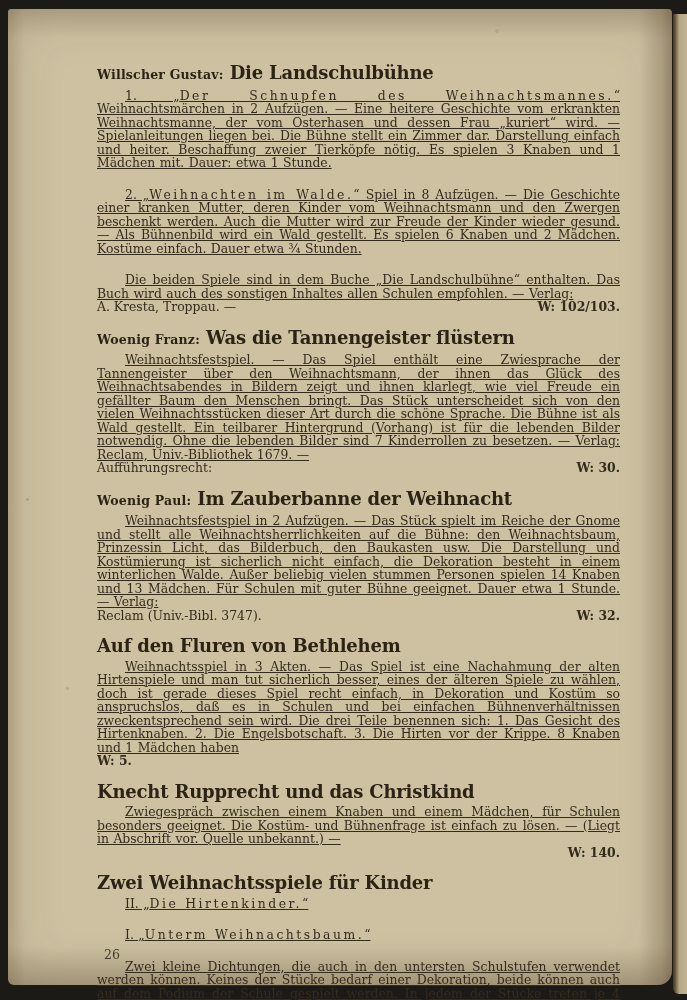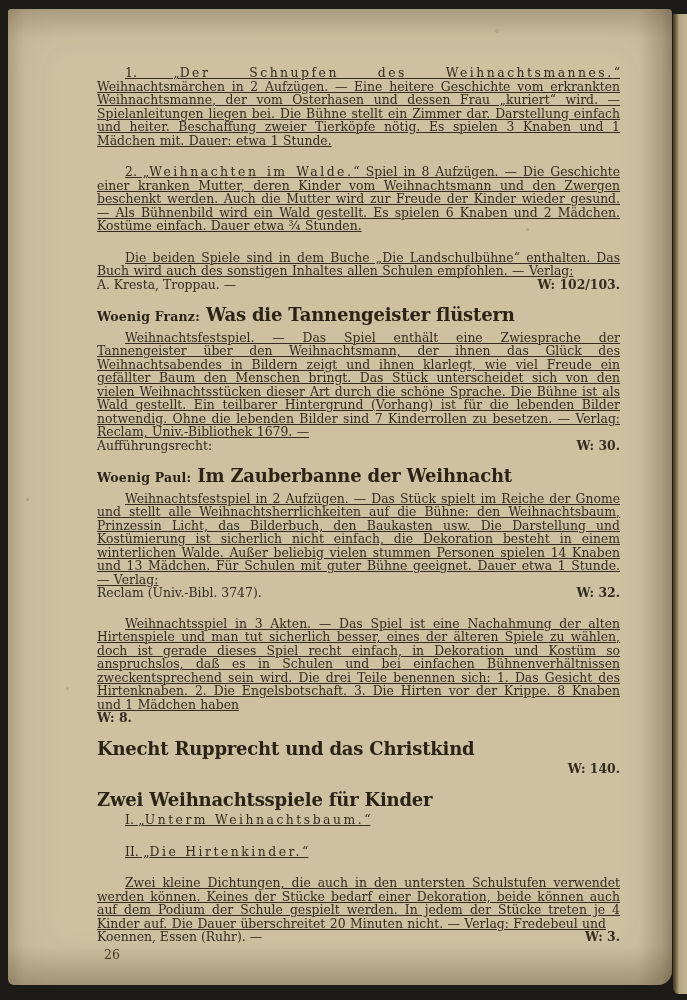--- a/index.html
+++ b/index.html
@@ -60,20 +60,24 @@
 <div class="paper">
   <span class="speck" style="left:487px;top:20px;width:4px;height:4px;opacity:.25"></span>
   <span class="speck" style="left:350px;top:112px;width:3px;height:3px;opacity:.3"></span>
   <span class="speck" style="left:518px;top:219px;width:3px;height:3px;opacity:.45"></span>
   <span class="speck" style="left:18px;top:489px;width:3px;height:3px;opacity:.5"></span>
   <span class="speck" style="left:58px;top:678px;width:3px;height:3px;opacity:.4"></span>
 
   <div class="content">
     <div>
   <section class="entry">
+    <h2 class="entry-heading">
+      <span class="entry-author">Willscher Gustav:</span>
+      <span class="entry-title">Die Landschulbühne</span>
+    </h2>
     <div>
             <p class="para"><span>1. „</span><span class="sp">Der Schnupfen des Weihnachtsmannes.</span><span>“ Weihnachtsmärchen in 2 Aufzügen. — Eine heitere Geschichte vom erkrankten Weihnachtsmanne, der vom Osterhasen und dessen Frau „kuriert“ wird. — Spielanleitungen liegen bei. Die Bühne stellt ein Zimmer dar. Darstellung einfach und heiter. Beschaffung zweier Tierköpfe nötig. Es spielen 3 Knaben und 1 Mädchen mit. Dauer: etwa 1 Stunde.</span></p>
             <p class="para"><span>2. „</span><span class="sp">Weihnachten im Walde.</span><span>“ Spiel in 8 Aufzügen. — Die Geschichte einer kranken Mutter, deren Kinder vom Weihnachtsmann und den Zwergen beschenkt werden. Auch die Mutter wird zur Freude der Kinder wieder gesund. — Als Bühnenbild wird ein Wald gestellt. Es spielen 6 Knaben und 2 Mädchen. Kostüme einfach. Dauer etwa ¾ Stunden.</span></p>
             <p class="para"><span>Die beiden Spiele sind in dem Buche „Die Landschulbühne“ enthalten. Das Buch wird auch des sonstigen Inhaltes allen Schulen empfohlen. — Verlag:</span></p>
           </div>
     <p class="footer-line">
       <span>A. Kresta, Troppau. —</span>
       <span class="w-ref">W: 102/103.</span>
     </p>
   </section>
@@ -100,47 +104,54 @@
     <div>
             <p class="para"><span>Weihnachtsfestspiel in 2 Aufzügen. — Das Stück spielt im Reiche der Gnome und stellt alle Weihnachtsherrlichkeiten auf die Bühne: den Weihnachtsbaum, Prinzessin Licht, das Bilderbuch, den Baukasten usw. Die Darstellung und Kostümierung ist sicherlich nicht einfach, die Dekoration besteht in einem winterlichen Walde. Außer beliebig vielen stummen Personen spielen 14 Knaben und 13 Mädchen. Für Schulen mit guter Bühne geeignet. Dauer etwa 1 Stunde. — Verlag:</span></p>
           </div>
     <p class="footer-line">
       <span>Reclam (Univ.-Bibl. 3747).</span>
       <span class="w-ref">W: 32.</span>
     </p>
   </section>
 
   <section class="entry">
+    <h2 class="entry-heading">
+
+      <span class="entry-title">Auf den Fluren von Bethlehem</span>
+    </h2>
     <div>
             <p class="para"><span>Weihnachtsspiel in 3 Akten. — Das Spiel ist eine Nachahmung der alten Hirtenspiele und man tut sicherlich besser, eines der älteren Spiele zu wählen, doch ist gerade dieses Spiel recht einfach, in Dekoration und Kostüm so anspruchslos, daß es in Schulen und bei einfachen Bühnenverhältnissen zweckentsprechend sein wird. Die drei Teile benennen sich: 1. Das Gesicht des Hirtenknaben. 2. Die Engelsbotschaft. 3. Die Hirten vor der Krippe.  8 Knaben und 1 Mädchen haben</span></p>
           </div>
     <p class="footer-line">
-      <span class="w-ref">W: 8.</span>
+      <span class="w-ref">W: 5.</span>
     </p>
   </section>
 
   <section class="entry">
     <h2 class="entry-heading">
 
       <span class="entry-title">Knecht Rupprecht und das Christkind</span>
     </h2>
+    <div>
+            <p class="para"><span>Zwiegespräch zwischen einem Knaben und einem Mädchen, für Schulen besonders geeignet. Die Kostüm- und Bühnenfrage ist einfach zu lösen. — (Liegt in Abschrift vor. Quelle unbekannt.) —</span></p>
+          </div>
     <p class="footer-line">
       <span></span>
       <span class="w-ref">W: 140.</span>
     </p>
   </section>
 
   <section class="entry">
     <h2 class="entry-heading">
 
       <span class="entry-title">Zwei Weihnachtsspiele für Kinder</span>
     </h2>
     <div>
+            <p class="para"><span>II. „</span><span class="sp">Die Hirtenkinder.</span><span>“</span></p>
             <p class="para"><span>I. „</span><span class="sp">Unterm Weihnachtsbaum.</span><span>“</span></p>
-            <p class="para"><span>II. „</span><span class="sp">Die Hirtenkinder.</span><span>“</span></p>
             <p class="para"><span>Zwei kleine Dichtungen, die auch in den untersten Schulstufen verwendet werden können. Keines der Stücke bedarf einer Dekoration, beide können auch auf dem Podium der Schule gespielt werden. In jedem der Stücke treten je 4 Kinder auf. Die Dauer überschreitet 20 Minuten nicht. — Verlag: Fredebeul und</span></p>
           </div>
     <p class="footer-line">
       <span>Koennen, Essen (Ruhr). —</span>
       <span class="w-ref">W: 3.</span>
     </p>
   </section>
 </div>
   </div>
 

